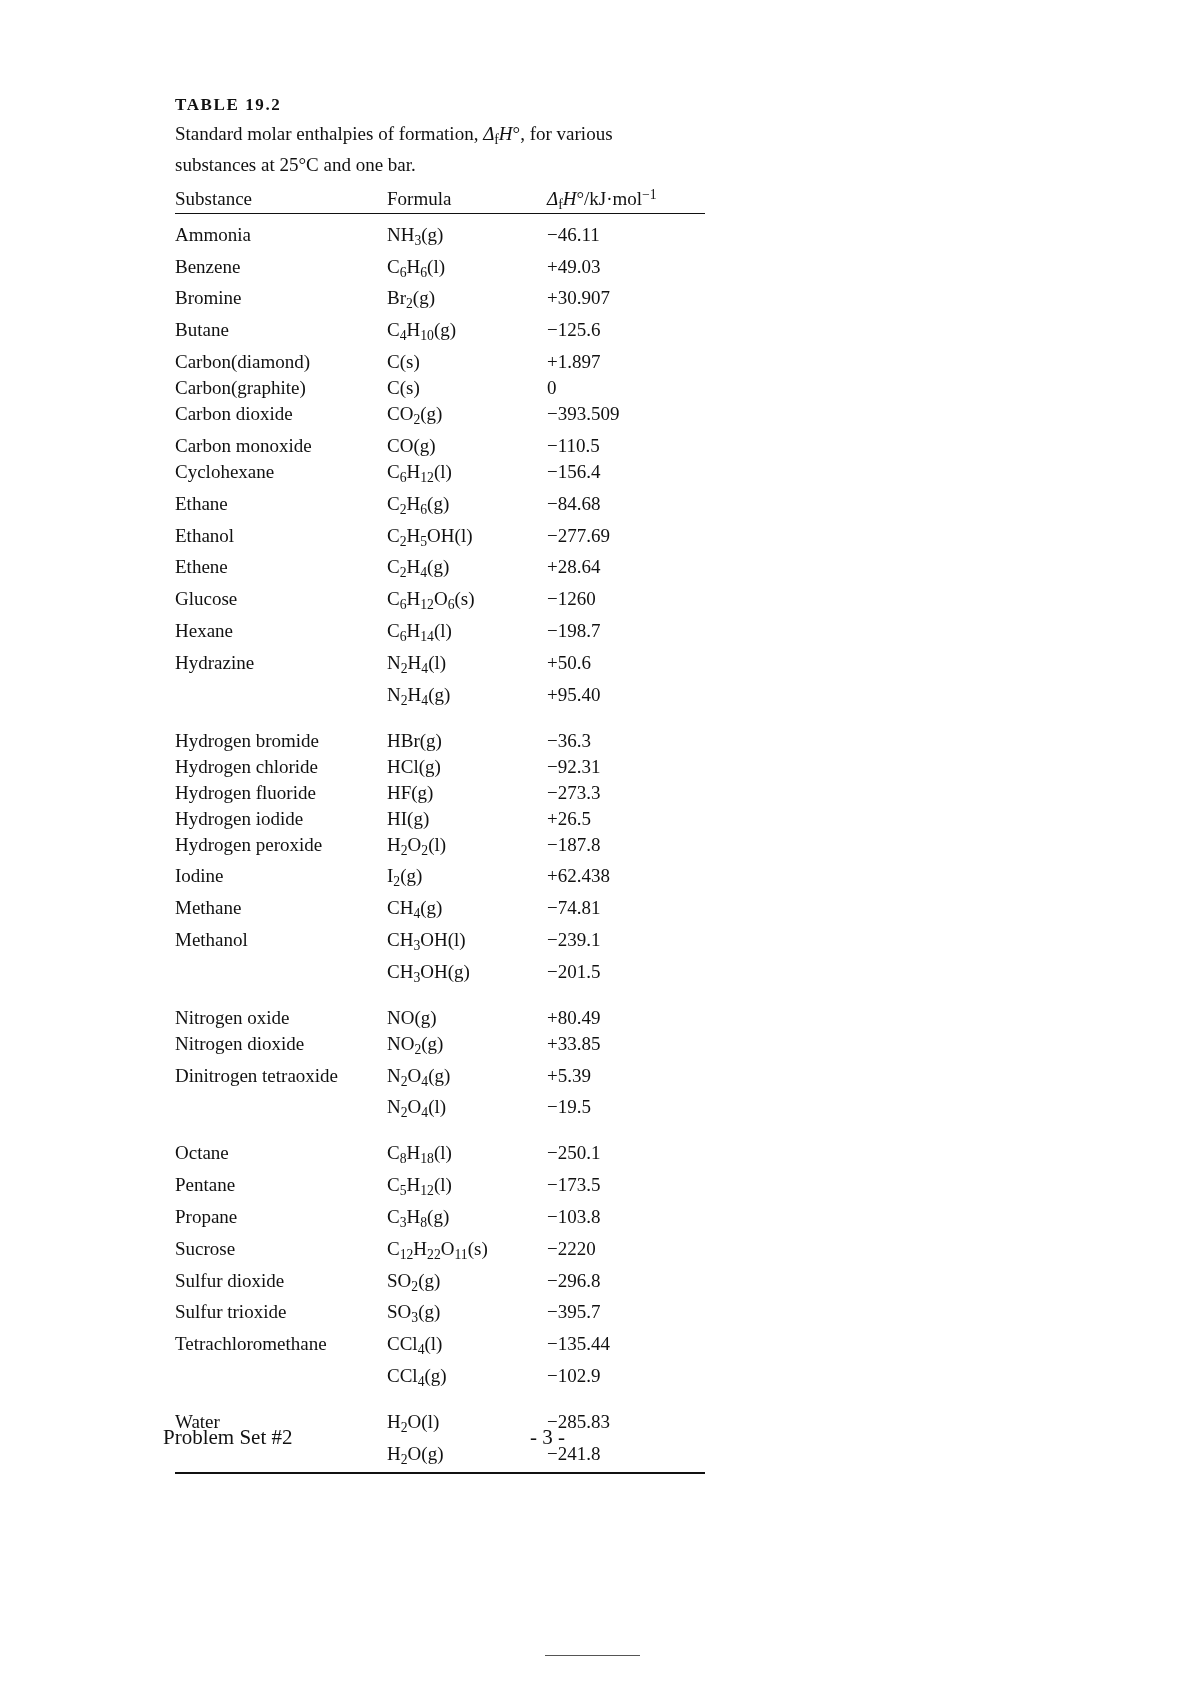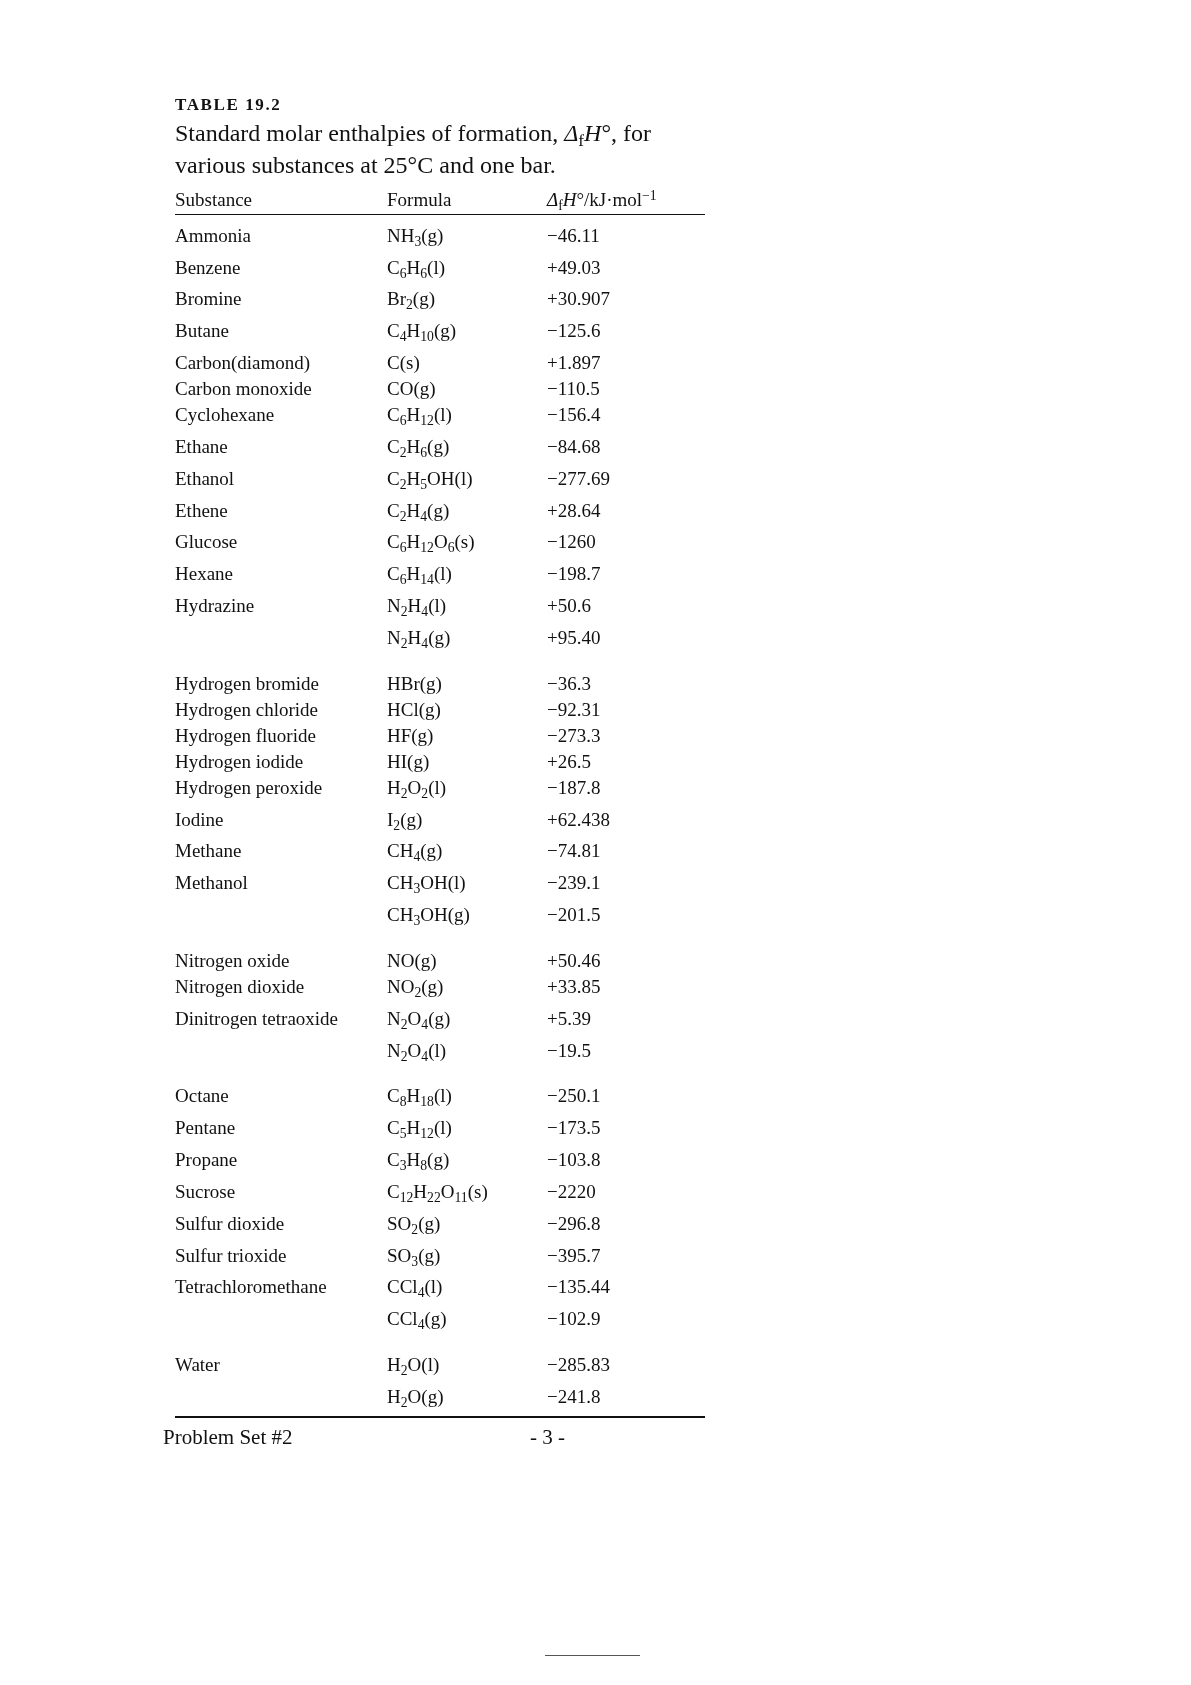--- a/index.html
+++ b/index.html
@@ -27,21 +27,21 @@
     top: 95px;
     width: 540px;
   }
   .table-label {
     font-size: 17px;
     letter-spacing: 1.6px;
     font-weight: bold;
     margin-bottom: 6px;
   }
   .table-caption {
-    font-size: 24px;
+    font-size: 19px;
     line-height: 25px;
     width: 510px;
     margin-bottom: 10px;
   }
   .caption-sym {
     font-style: italic;
   }
   table.enthalpy {
     border-collapse: collapse;
     width: 530px;
@@ -146,20 +146,30 @@
             <td class="col-sub">Butane</td>
             <td class="col-form">C<sub>4</sub>H<sub>10</sub>(g)</td>
             <td class="col-val">−125.6</td>
           </tr>
           <tr>
             <td class="col-sub">Carbon(diamond)</td>
             <td class="col-form">C(s)</td>
             <td class="col-val">+1.897</td>
           </tr>
           <tr>
+            <td class="col-sub">Carbon(graphite)</td>
+            <td class="col-form">C(s)</td>
+            <td class="col-val">0</td>
+          </tr>
+          <tr>
+            <td class="col-sub">Carbon dioxide</td>
+            <td class="col-form">CO<sub>2</sub>(g)</td>
+            <td class="col-val">−393.509</td>
+          </tr>
+          <tr>
             <td class="col-sub">Carbon monoxide</td>
             <td class="col-form">CO(g)</td>
             <td class="col-val">−110.5</td>
           </tr>
           <tr>
             <td class="col-sub">Cyclohexane</td>
             <td class="col-form">C<sub>6</sub>H<sub>12</sub>(l)</td>
             <td class="col-val">−156.4</td>
           </tr>
           <tr>
@@ -244,21 +254,21 @@
             <td class="col-sub"></td>
             <td class="col-form">CH<sub>3</sub>OH(g)</td>
             <td class="col-val">−201.5</td>
           </tr>
           <tr class="grp-gap">
             <td colspan="3"></td>
           </tr>
           <tr>
             <td class="col-sub">Nitrogen oxide</td>
             <td class="col-form">NO(g)</td>
-            <td class="col-val">+50.46</td>
+            <td class="col-val">+80.49</td>
           </tr>
           <tr>
             <td class="col-sub">Nitrogen dioxide</td>
             <td class="col-form">NO<sub>2</sub>(g)</td>
             <td class="col-val">+33.85</td>
           </tr>
           <tr>
             <td class="col-sub">Dinitrogen tetraoxide</td>
             <td class="col-form">N<sub>2</sub>O<sub>4</sub>(g)</td>
             <td class="col-val">+5.39</td>

